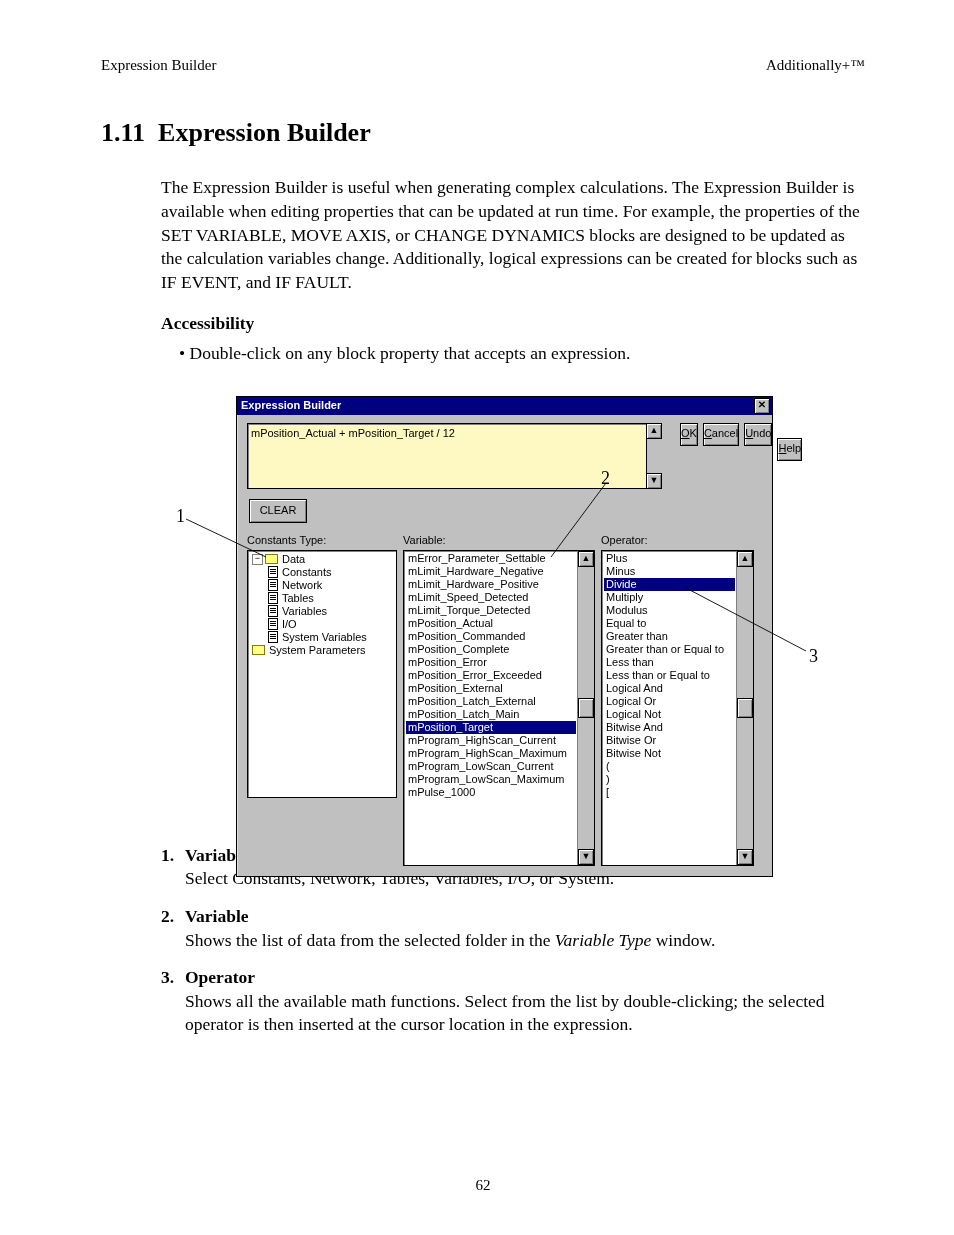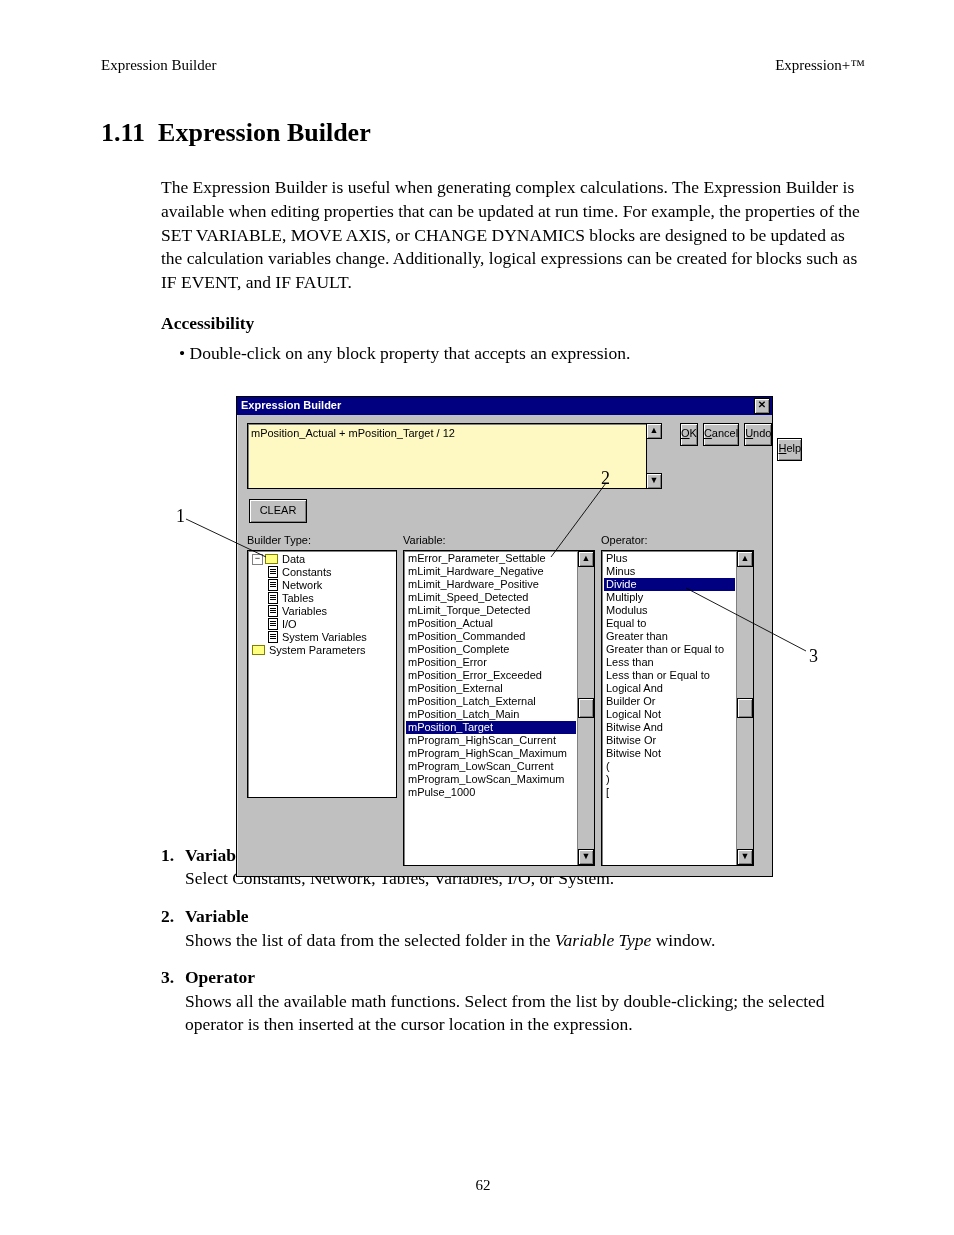--- a/index.html
+++ b/index.html
@@ -218,21 +218,21 @@
     font-size: 15px;
   }
 </style>
 </head>
 <body>
 
 <div class="page">
 
   <div class="running-head">
     <span>Expression Builder</span>
-    <span>Expression+™</span>
+    <span>Additionally+™</span>
   </div>
 
   <h2 class="section-title">
     <span>1.11</span>&nbsp;
     <span>Expression Builder</span>
   </h2>
 
   <div class="section-body">
     <p class="para">The Expression Builder is useful when generating complex calculations.  The Expression Builder is available when editing properties that can be updated at run time.  For example, the properties of the SET VARIABLE, MOVE AXIS, or CHANGE DYNAMICS blocks are designed to be updated as the calculation variables change.  Additionally, logical expressions can be created for blocks such as IF EVENT, and IF FAULT.</p>
 
@@ -269,21 +269,21 @@
               <div class="win-btn"><span class="u">U</span>ndo</div>
               <div class="win-btn" style="margin-top:15px;"><span class="u">H</span>elp</div>
             </div>
           </div>
 
           <div class="clear-row">
             <div class="clear-btn">CLEAR</div>
           </div>
 
           <div class="labels-row">
-            <div class="lbl" style="width:156px;">Builder Type:</div>
+            <div class="lbl" style="width:156px;">Constants Type:</div>
             <div class="lbl" style="width:198px;">Variable:</div>
             <div class="lbl">Operator:</div>
           </div>
 
           <div class="lists-row">
 
             <div class="tree-box" id="tree-box">
                 <div class="tree-row tree-indent0">
                   <span class="minus-box">−</span>
                   <span class="folder-icon"></span>
@@ -354,21 +354,21 @@
                   <div class="list-item">Minus</div>
                   <div class="list-item selected">Divide</div>
                   <div class="list-item">Multiply</div>
                   <div class="list-item">Modulus</div>
                   <div class="list-item">Equal to</div>
                   <div class="list-item">Greater than</div>
                   <div class="list-item">Greater than or Equal to</div>
                   <div class="list-item">Less than</div>
                   <div class="list-item">Less than or Equal to</div>
                   <div class="list-item">Logical And</div>
-                  <div class="list-item">Builder Or</div>
+                  <div class="list-item">Logical Or</div>
                   <div class="list-item">Logical Not</div>
                   <div class="list-item">Bitwise And</div>
                   <div class="list-item">Bitwise Or</div>
                   <div class="list-item">Bitwise Not</div>
                   <div class="list-item">(</div>
                   <div class="list-item">)</div>
                   <div class="list-item">[</div>
                 </div>
               <div class="vscroll">
                 <div class="arrow-btn">▲</div>

